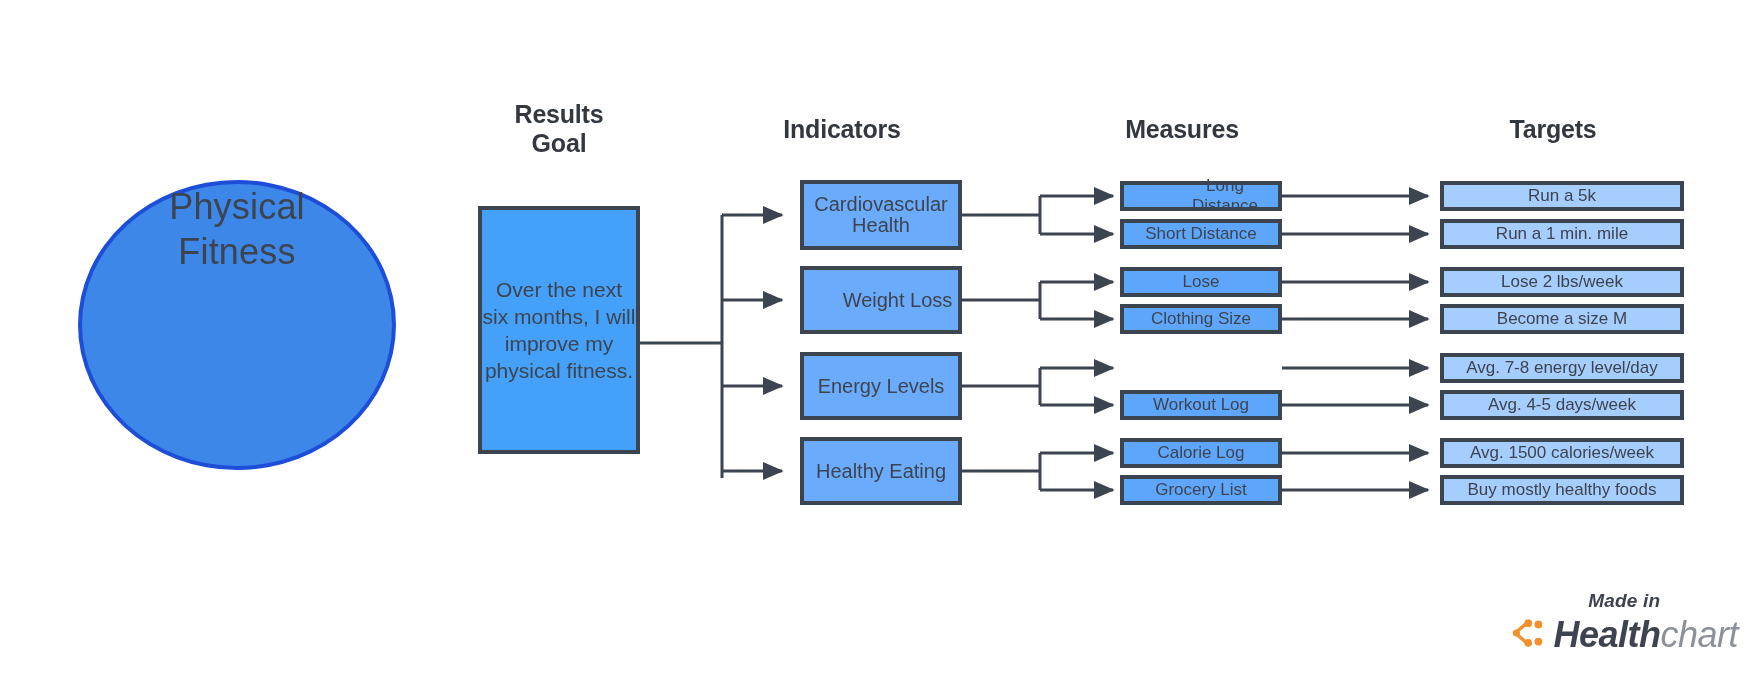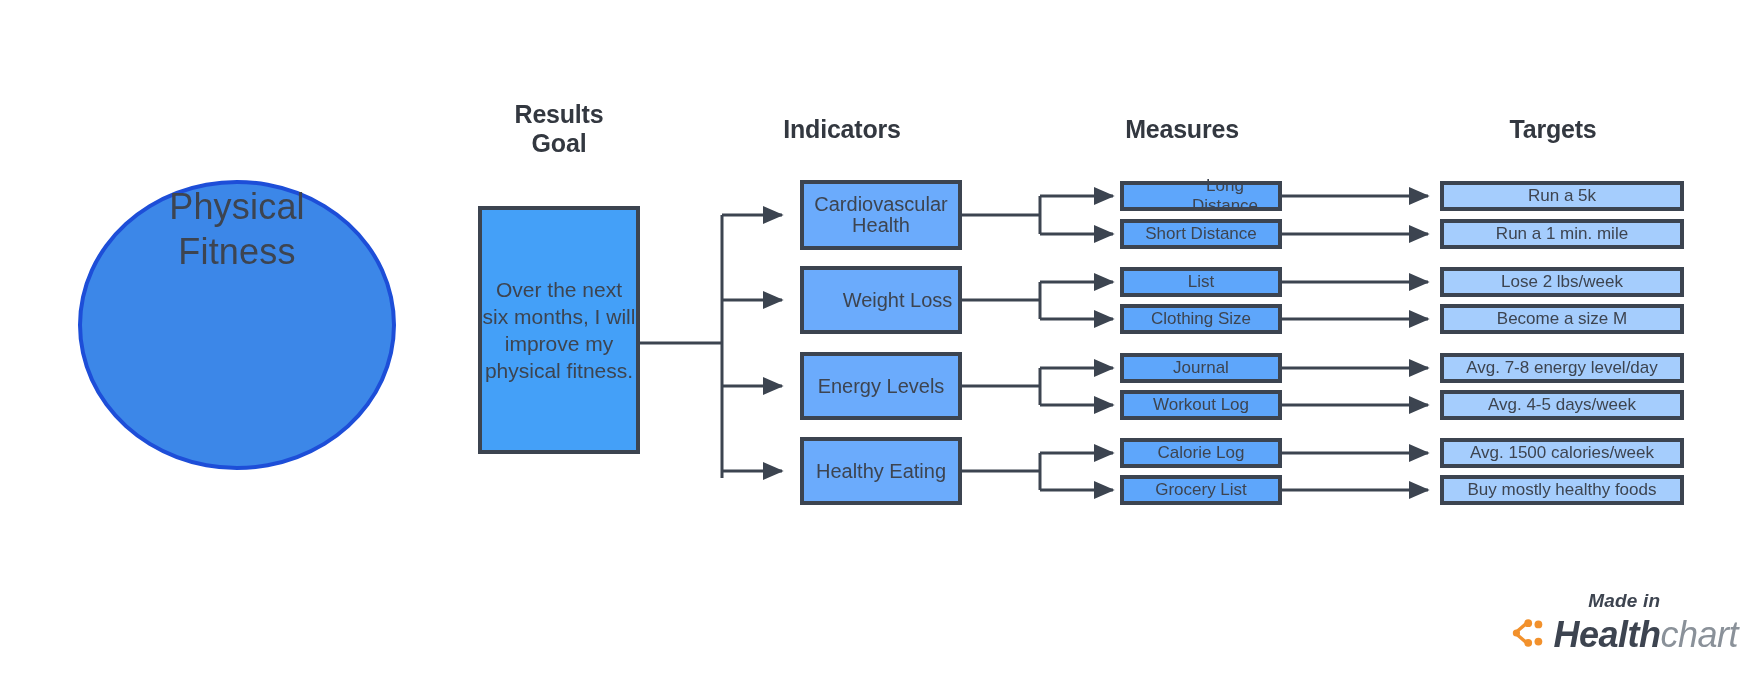--- a/index.html
+++ b/index.html
@@ -220,27 +220,24 @@
     <span>Healthy Eating</span>
   </div>
 
   <div class="node node-measure" style="left:1120px; top:181px; width:162px; height:30px;padding-left:48px;">
     <span>Long Distance</span>
   </div>
   <div class="node node-measure" style="left:1120px; top:219px; width:162px; height:30px;">
     <span>Short Distance</span>
   </div>
   <div class="node node-measure" style="left:1120px; top:267px; width:162px; height:30px;">
-    <span>List</span>
+    <span>Lose</span>
   </div>
   <div class="node node-measure" style="left:1120px; top:304px; width:162px; height:30px;">
     <span>Clothing Size</span>
-  </div>
-  <div class="node node-measure" style="left:1120px; top:353px; width:162px; height:30px;">
-    <span>Journal</span>
   </div>
   <div class="node node-measure" style="left:1120px; top:390px; width:162px; height:30px;">
     <span>Workout Log</span>
   </div>
   <div class="node node-measure" style="left:1120px; top:438px; width:162px; height:30px;">
     <span>Calorie Log</span>
   </div>
   <div class="node node-measure" style="left:1120px; top:475px; width:162px; height:30px;">
     <span>Grocery List</span>
   </div>

